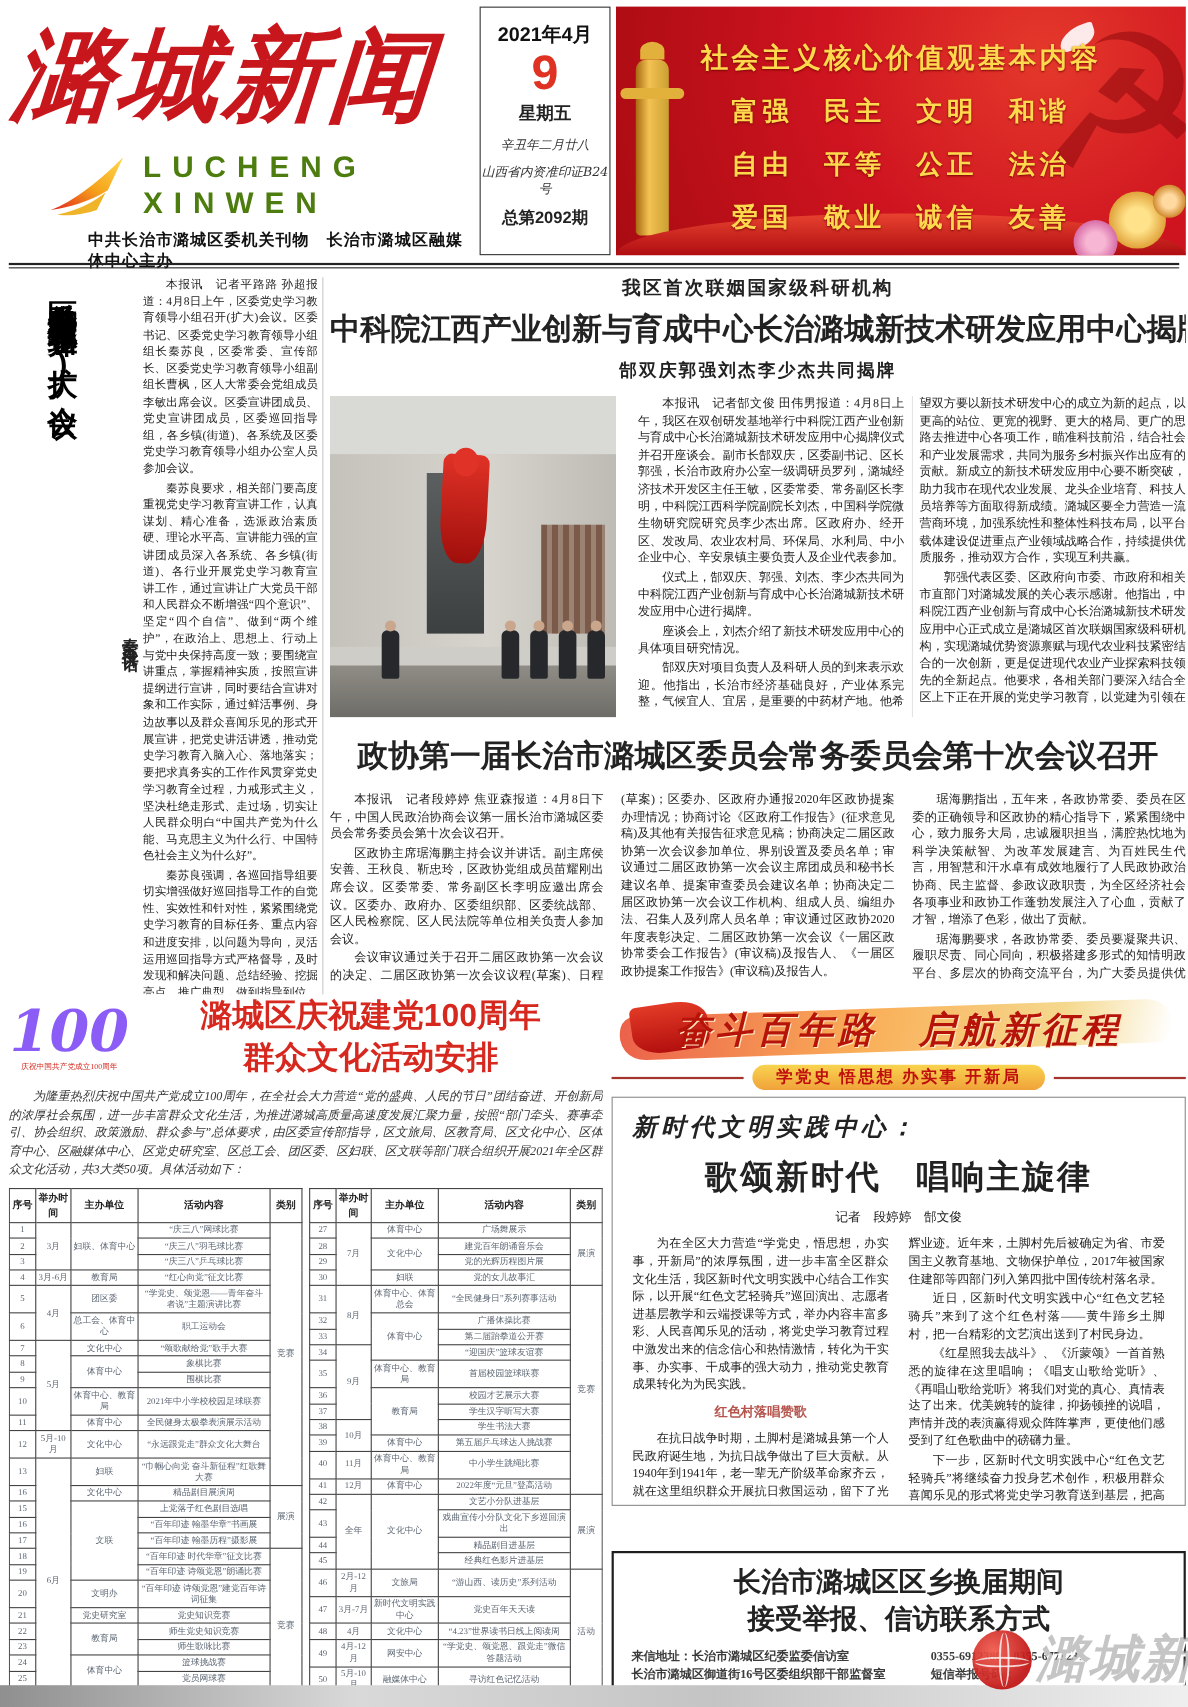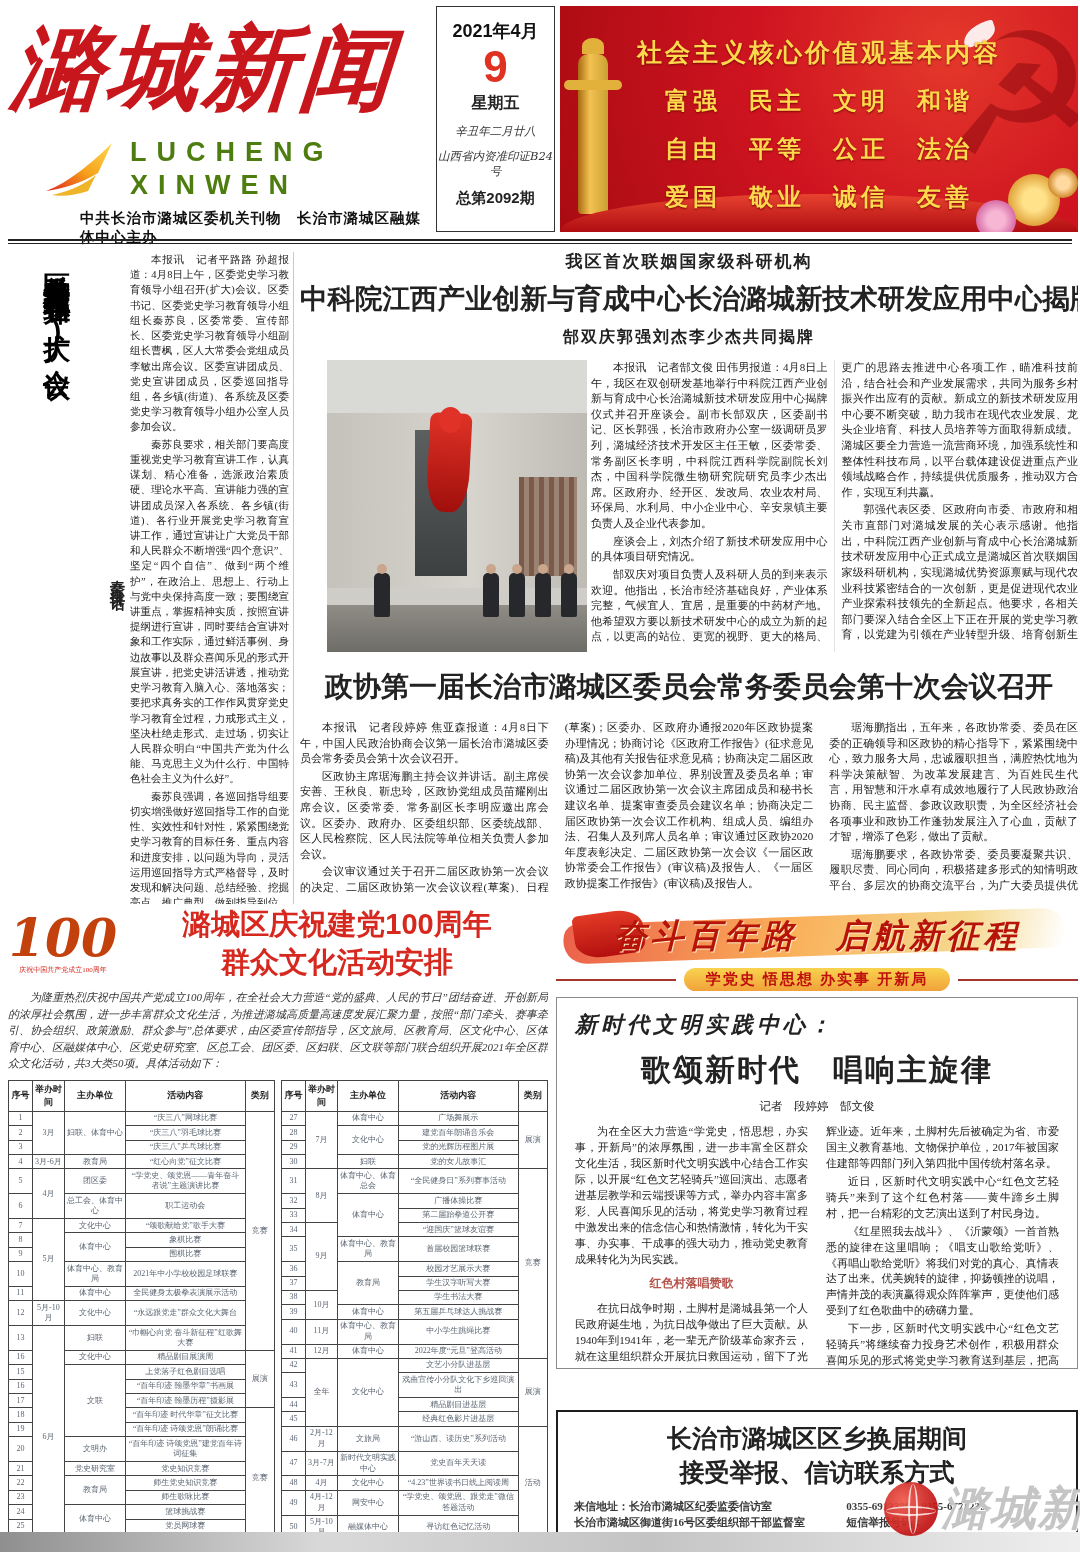--- a/index.html
+++ b/index.html
@@ -56,21 +56,21 @@
             width:26px;display:flex;align-items:center;justify-content:center;letter-spacing:4px;}
   .sec-left .body{flex:1;font-size:10.5px;line-height:1.45;text-align:justify;overflow:hidden;}
   .para{margin:0 0 2px 0;text-indent:2em;}
 
   
   .sec-main{position:absolute;left:300px;top:250px;width:778px;height:416px;overflow:hidden;}
   .kicker{font-family:"Liberation Sans",sans-serif;font-weight:900;font-size:17px;text-align:center;letter-spacing:2px;}
   .headline{font-family:"Liberation Sans",sans-serif;font-weight:900;font-size:27.5px;text-align:center;
             letter-spacing:0;margin-top:8px;white-space:nowrap;}
   .subhead-line{font-family:Liberation Serif, serif;font-weight:900;font-size:16px;text-align:center;margin-top:10px;letter-spacing:2px;}
-  .main-body{display:flex;gap:4px;margin-top:12px;height:292px;margin-left:27px;}
+  .main-body{display:flex;gap:20px;margin-top:12px;height:292px;}
   .photo{position:relative;width:260px;height:292px;flex:none;overflow:hidden;
          background:linear-gradient(#d9d9d5 0 18%,#cfcdc7 18% 100%);}
   .ph-wall{position:absolute;left:0;top:18%;width:100%;height:60%;background:linear-gradient(90deg,#c4c2bb,#d6d4cd 55%,#bdbbb4);}
   .ph-door{position:absolute;left:34%;top:24%;width:20%;height:50%;background:linear-gradient(#5b5f60,#3c4041);}
   .ph-cloth{position:absolute;left:39%;top:18%;width:16%;height:34%;background:linear-gradient(#e03226,#a00f0c);
             border-radius:8px 8px 40% 40%;transform:rotate(3deg);}
   .ph-knot{position:absolute;left:43%;top:16%;width:9%;height:9%;background:#e03226;border-radius:50%;}
   .ph-fence{position:absolute;right:4%;top:40%;width:22%;height:34%;
             background:repeating-linear-gradient(90deg,#7c5a4a 0 5px,#9b8374 5px 10px);}
   .ph-ground{position:absolute;left:0;bottom:0;width:100%;height:16%;background:linear-gradient(#8f8d86,#6e6c66);}
@@ -81,21 +81,21 @@
 
   
   .sec-cppcc{position:absolute;left:300px;top:668px;width:778px;height:238px;overflow:hidden;}
   .cp-headline{font-family:"Liberation Sans",sans-serif;font-weight:900;font-size:28px;text-align:center;white-space:nowrap;}
   .cols3{column-count:3;column-gap:16px;margin-top:14px;font-size:11px;line-height:1.42;text-align:justify;height:184px;overflow:hidden;}
 
   
   .sec-events{position:absolute;left:8px;top:906px;width:540px;height:628px;overflow:hidden;}
   .events-head{display:flex;align-items:center;gap:8px;}
   .logo100{width:110px;text-align:center;flex:none;}
-  .logo100 .n{font-family:"DejaVu Serif",serif;font-style:italic;font-weight:900;font-size:52px;color:#c2410c;line-height:1;}
+  .logo100 .n{font-family:"DejaVu Serif",serif;font-style:italic;font-weight:900;font-size:52px;color:#8b5cf6;line-height:1;}
   .logo100 .cap{font-size:7px;color:#d6281e;margin-top:2px;line-height:1.3;}
   .events-title{flex:1;text-align:center;font-family:"Liberation Sans",sans-serif;font-weight:900;
                 font-size:29px;color:#d6281e;line-height:1.3;}
   .events-intro{font-size:11px;line-height:1.5;text-align:justify;color:#333;margin-top:8px;text-indent:2em;
                 font-style:italic;}
   .events-tables{display:flex;gap:6px;margin-top:8px;}
   .etbl{width:50%;}
   table{border-collapse:collapse;width:100%;table-layout:fixed;}
   th{border:1px solid #444;font-family:"Liberation Sans",sans-serif;font-weight:700;font-size:9px;padding:2px 1px;color:#222;}
   td{border:1px solid #444;font-size:8px;line-height:1.3;padding:1.5px 2px;text-align:center;color:#5c6673;word-break:break-all;}
@@ -220,20 +220,21 @@
         <div class="ph-fence" data-name="photo-fence"></div>
         <div class="ph-ground" data-name="photo-ground"></div>
         <div class="person" style="left:18%;" data-name="person-figure"></div>
         <div class="person" style="left:60%;" data-name="person-figure"></div>
         <div class="person" style="left:70%;" data-name="person-figure"></div>
         <div class="person" style="left:80%;" data-name="person-figure"></div>
         <div class="person" style="left:90%;" data-name="person-figure"></div>
       </div>
       <div class="cols2" data-name="article-body">
           <p class="para" data-name="paragraph">本报讯　记者郜文俊 田伟男报道：4月8日上午，我区在双创研发基地举行中科院江西产业创新与育成中心长治潞城新技术研发应用中心揭牌仪式并召开座谈会。副市长郜双庆，区委副书记、区长郭强，长治市政府办公室一级调研员罗列，潞城经济技术开发区主任王敏，区委常委、常务副区长李明，中科院江西科学院副院长刘杰，中国科学院微生物研究院研究员李少杰出席。区政府办、经开区、发改局、农业农村局、环保局、水利局、中小企业中心、辛安泉镇主要负责人及企业代表参加。</p>
+          <p class="para" data-name="paragraph">仪式上，郜双庆、郭强、刘杰、李少杰共同为中科院江西产业创新与育成中心长治潞城新技术研发应用中心进行揭牌。</p>
           <p class="para" data-name="paragraph">座谈会上，刘杰介绍了新技术研发应用中心的具体项目研究情况。</p>
           <p class="para" data-name="paragraph">郜双庆对项目负责人及科研人员的到来表示欢迎。他指出，长治市经济基础良好，产业体系完整，气候宜人、宜居，是重要的中药材产地。他希望双方要以新技术研发中心的成立为新的起点，以更高的站位、更宽的视野、更大的格局、更广的思路去推进中心各项工作，瞄准科技前沿，结合社会和产业发展需求，共同为服务乡村振兴作出应有的贡献。新成立的新技术研发应用中心要不断突破，助力我市在现代农业发展、龙头企业培育、科技人员培养等方面取得新成绩。潞城区要全力营造一流营商环境，加强系统性和整体性科技布局，以平台载体建设促进重点产业领域战略合作，持续提供优质服务，推动双方合作，实现互利共赢。</p>
           <p class="para" data-name="paragraph">郭强代表区委、区政府向市委、市政府和相关市直部门对潞城发展的关心表示感谢。他指出，中科院江西产业创新与育成中心长治潞城新技术研发应用中心正式成立是潞城区首次联姻国家级科研机构，实现潞城优势资源禀赋与现代农业科技紧密结合的一次创新，更是促进现代农业产业探索科技领先的全新起点。他要求，各相关部门要深入结合全区上下正在开展的党史学习教育，以党建为引领在产业转型升级、培育创新生态、优化营商环境等方面持续发力，为新技术研发应用中心发展提供最优服务、科研人才安家潞城提供最优保障。他希望中科院江西中心能统筹协调中科院及江西省各类创新资源，充分发挥自身优势，引进先进科研技术、人才团队与重大项目，在药茶、中药材、生物医药、现代农业、大健康等产业发展方面加强沟通对接、拓展合作领域，为长治市转型发展蹚新路提供更多支撑和保障。</p>
         </div>
     </div>
   </div>
 
   <div class="sec-cppcc" data-name="article-cppcc-meeting">
     <div class="cp-headline" data-name="cppcc-headline">政协第一届长治市潞城区委员会常务委员会第十次会议召开</div>
     <div class="cols3" data-name="article-body">

